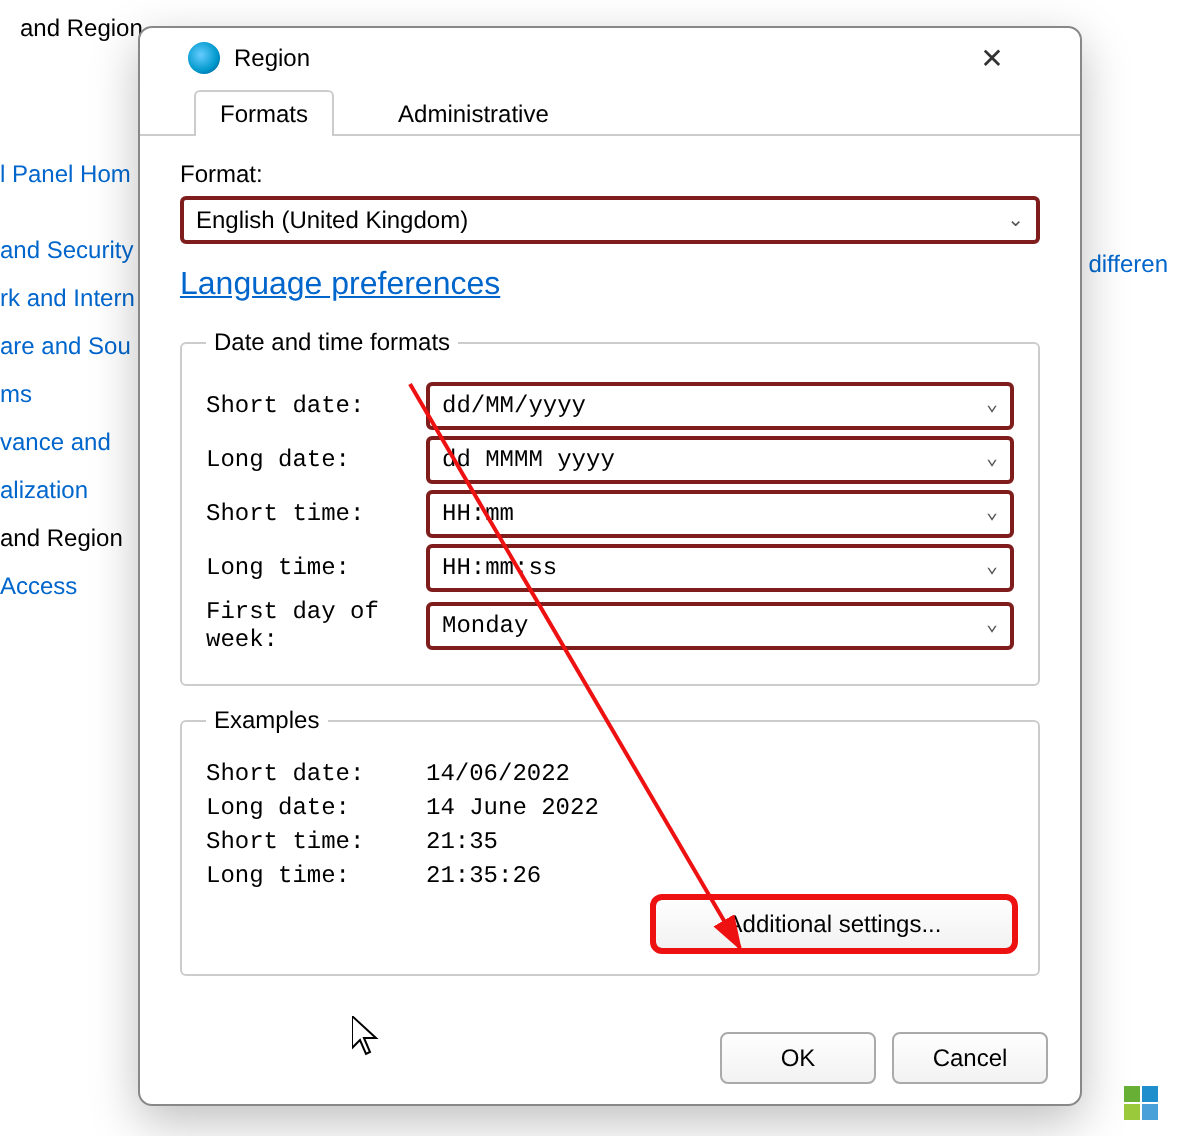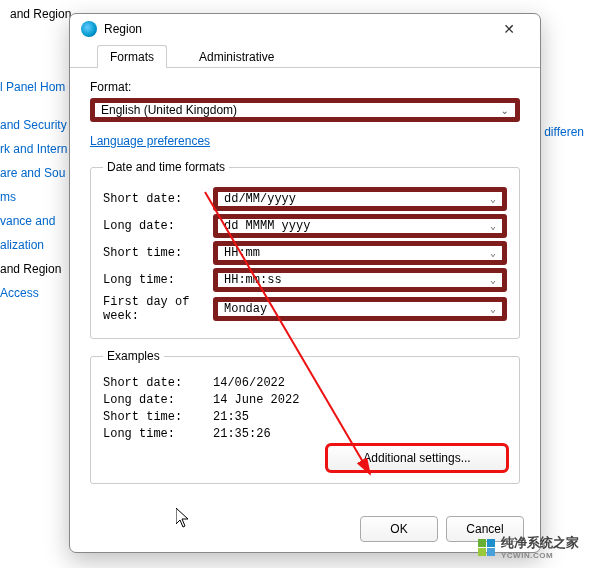--- a/index.html
+++ b/index.html
@@ -43,21 +43,21 @@
       width: 472px; height: 540px;
       background: #fff;
       border: 1px solid #888;
       border-radius: 7px;
       box-shadow: 0 8px 24px rgba(0,0,0,0.25);
     }
     .titlebar {
       display: flex;
       align-items: center;
       height: 30px;
-      padding: 0 11px;
+      padding: 0 24px;
     }
     .titlebar .icon {
       width: 16px; height: 16px;
       margin-right: 7px;
       background: radial-gradient(circle at 40% 40%, #6cf 0%, #09c 60%, #048 100%);
       border-radius: 50%;
     }
     .titlebar .title { flex: 1; font-size: 12px; }
     .titlebar .close {
       width: 40px; height: 28px;
@@ -83,37 +83,37 @@
     .tab.active {
       border-color: #ccc;
       background: #fff;
       border-radius: 3px 3px 0 0;
     }
     .content { padding: 12px 20px; }
     .label { font-size: 12px; margin-bottom: 4px; }
     .select {
       width: 100%;
       height: 24px;
-      border: 5px solid #7f1d1d;
+      border: 2px solid #7f1d1d;
       border-radius: 3px;
       padding: 0 6px;
       display: flex;
       align-items: center;
       justify-content: space-between;
       font-size: 12px;
       background: #fff;
       cursor: pointer;
     }
     .select .chev { font-size: 10px; color: #555; }
     .link {
       display: inline-block;
       color: #0066cc;
       text-decoration: underline;
       margin: 12px 0;
-      font-size: 12px;
+      font-size: 16px;
       cursor: pointer;
     }
     fieldset {
       border: 1px solid #ccc;
       border-radius: 3px;
       padding: 10px 12px 12px;
       margin-bottom: 10px;
     }
     legend { font-size: 12px; padding: 0 4px; }
     .row {
@@ -308,17 +308,13 @@
   <path d="M0,0 L0,16 L4,12 L7,19 L9,18 L6,11 L12,11 Z" fill="#fff" stroke="#000" stroke-width="1"></path>
 </svg>
 
 <div class="watermark">
   <div class="wm-logo">
       <span></span>
       <span></span>
       <span></span>
       <span></span>
     </div>
-  <div>
-    <div>纯净系统之家</div>
-    <div class="wm-sub">YCWIN.COM</div>
-  </div>
 </div>
 
 </body></html>

